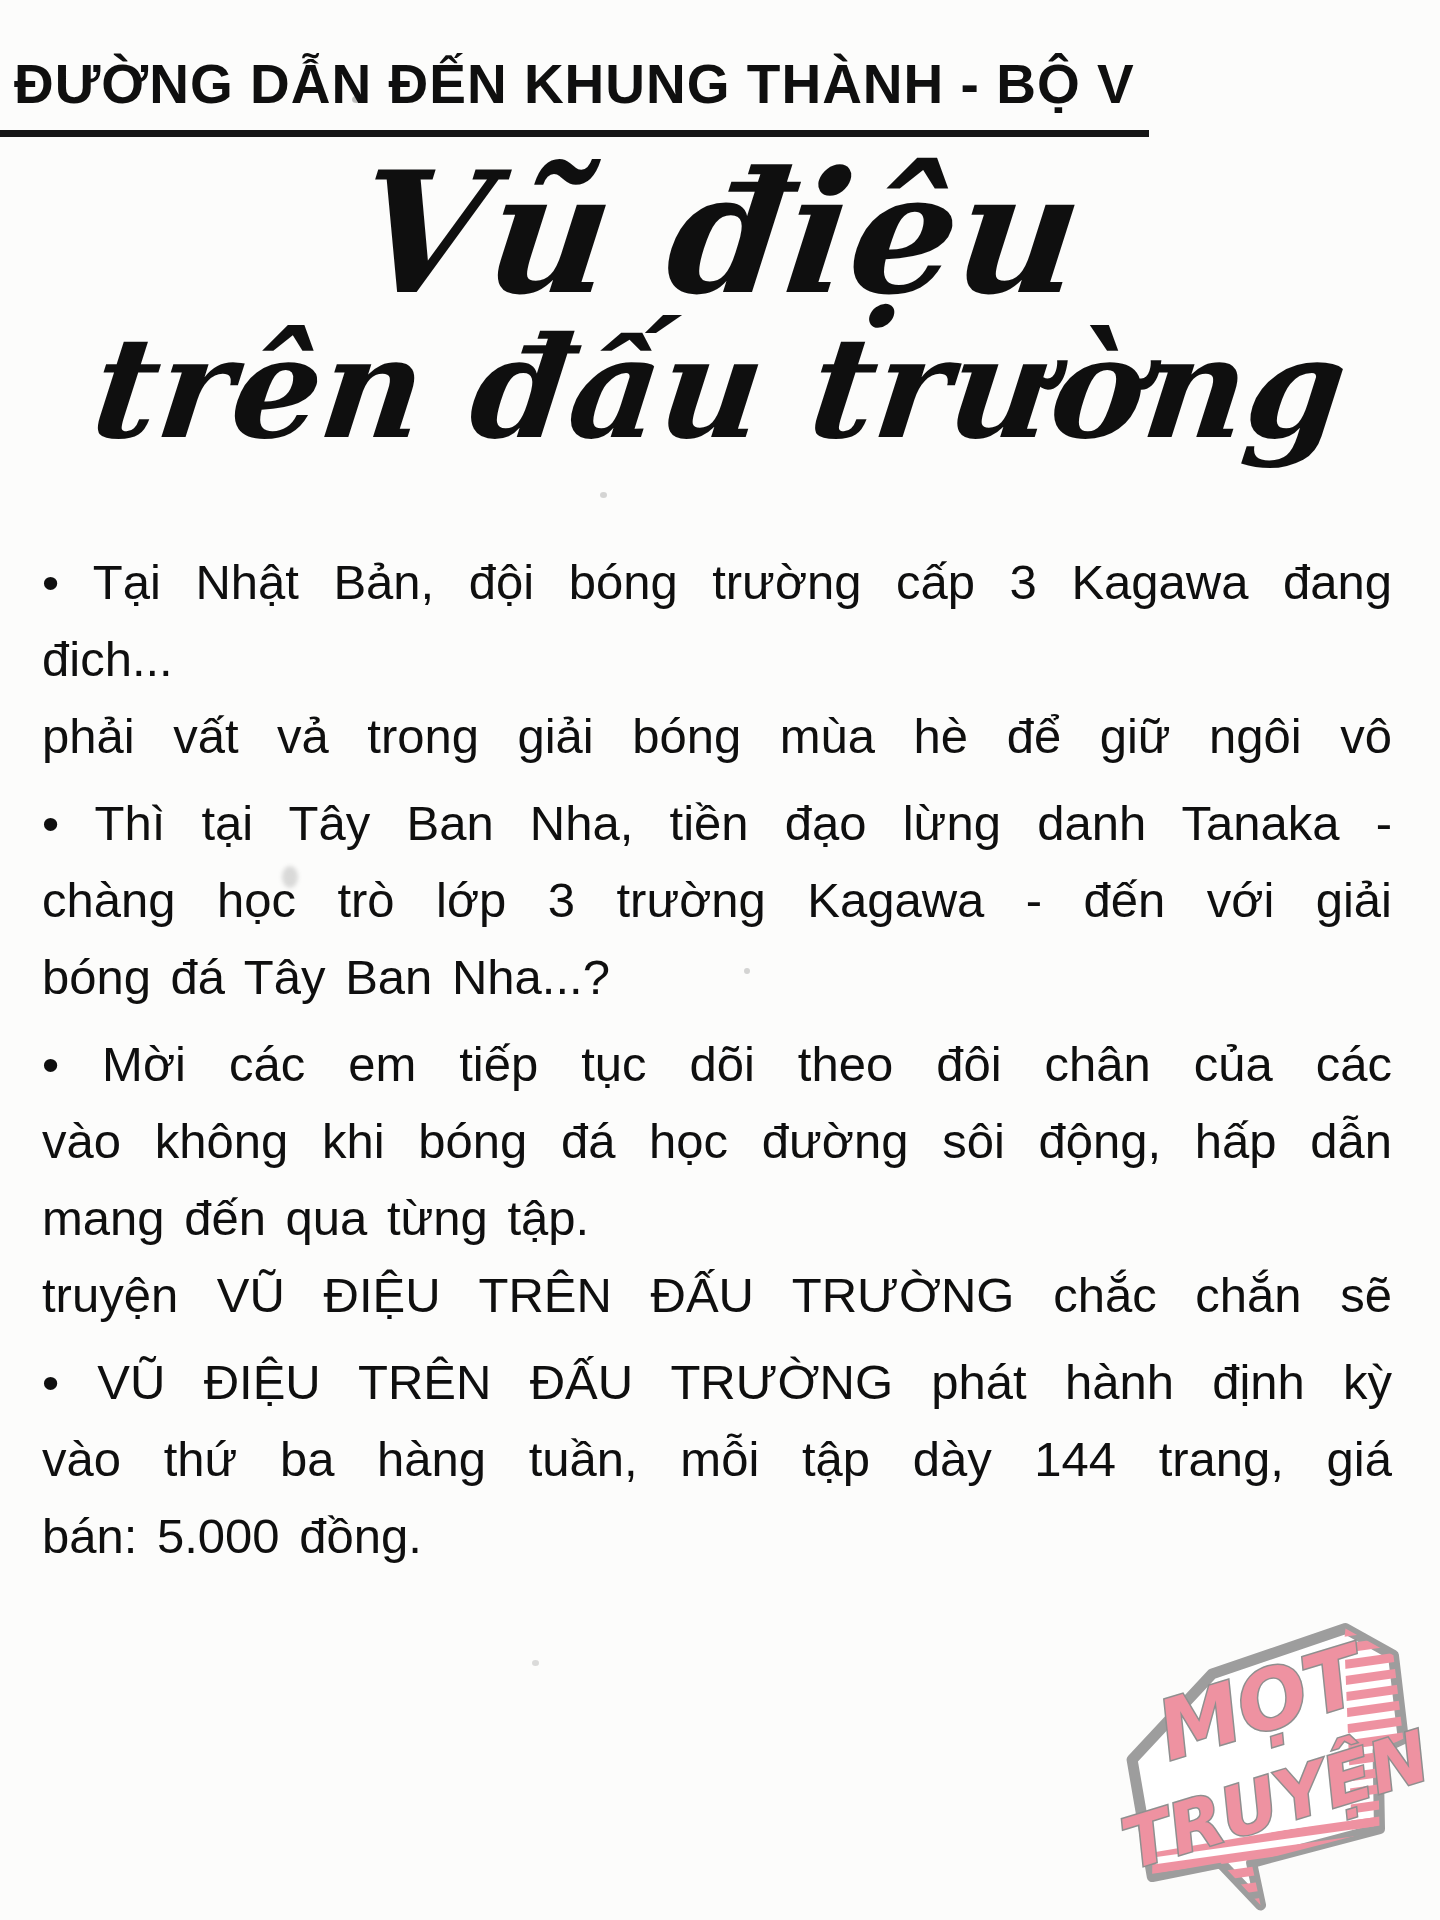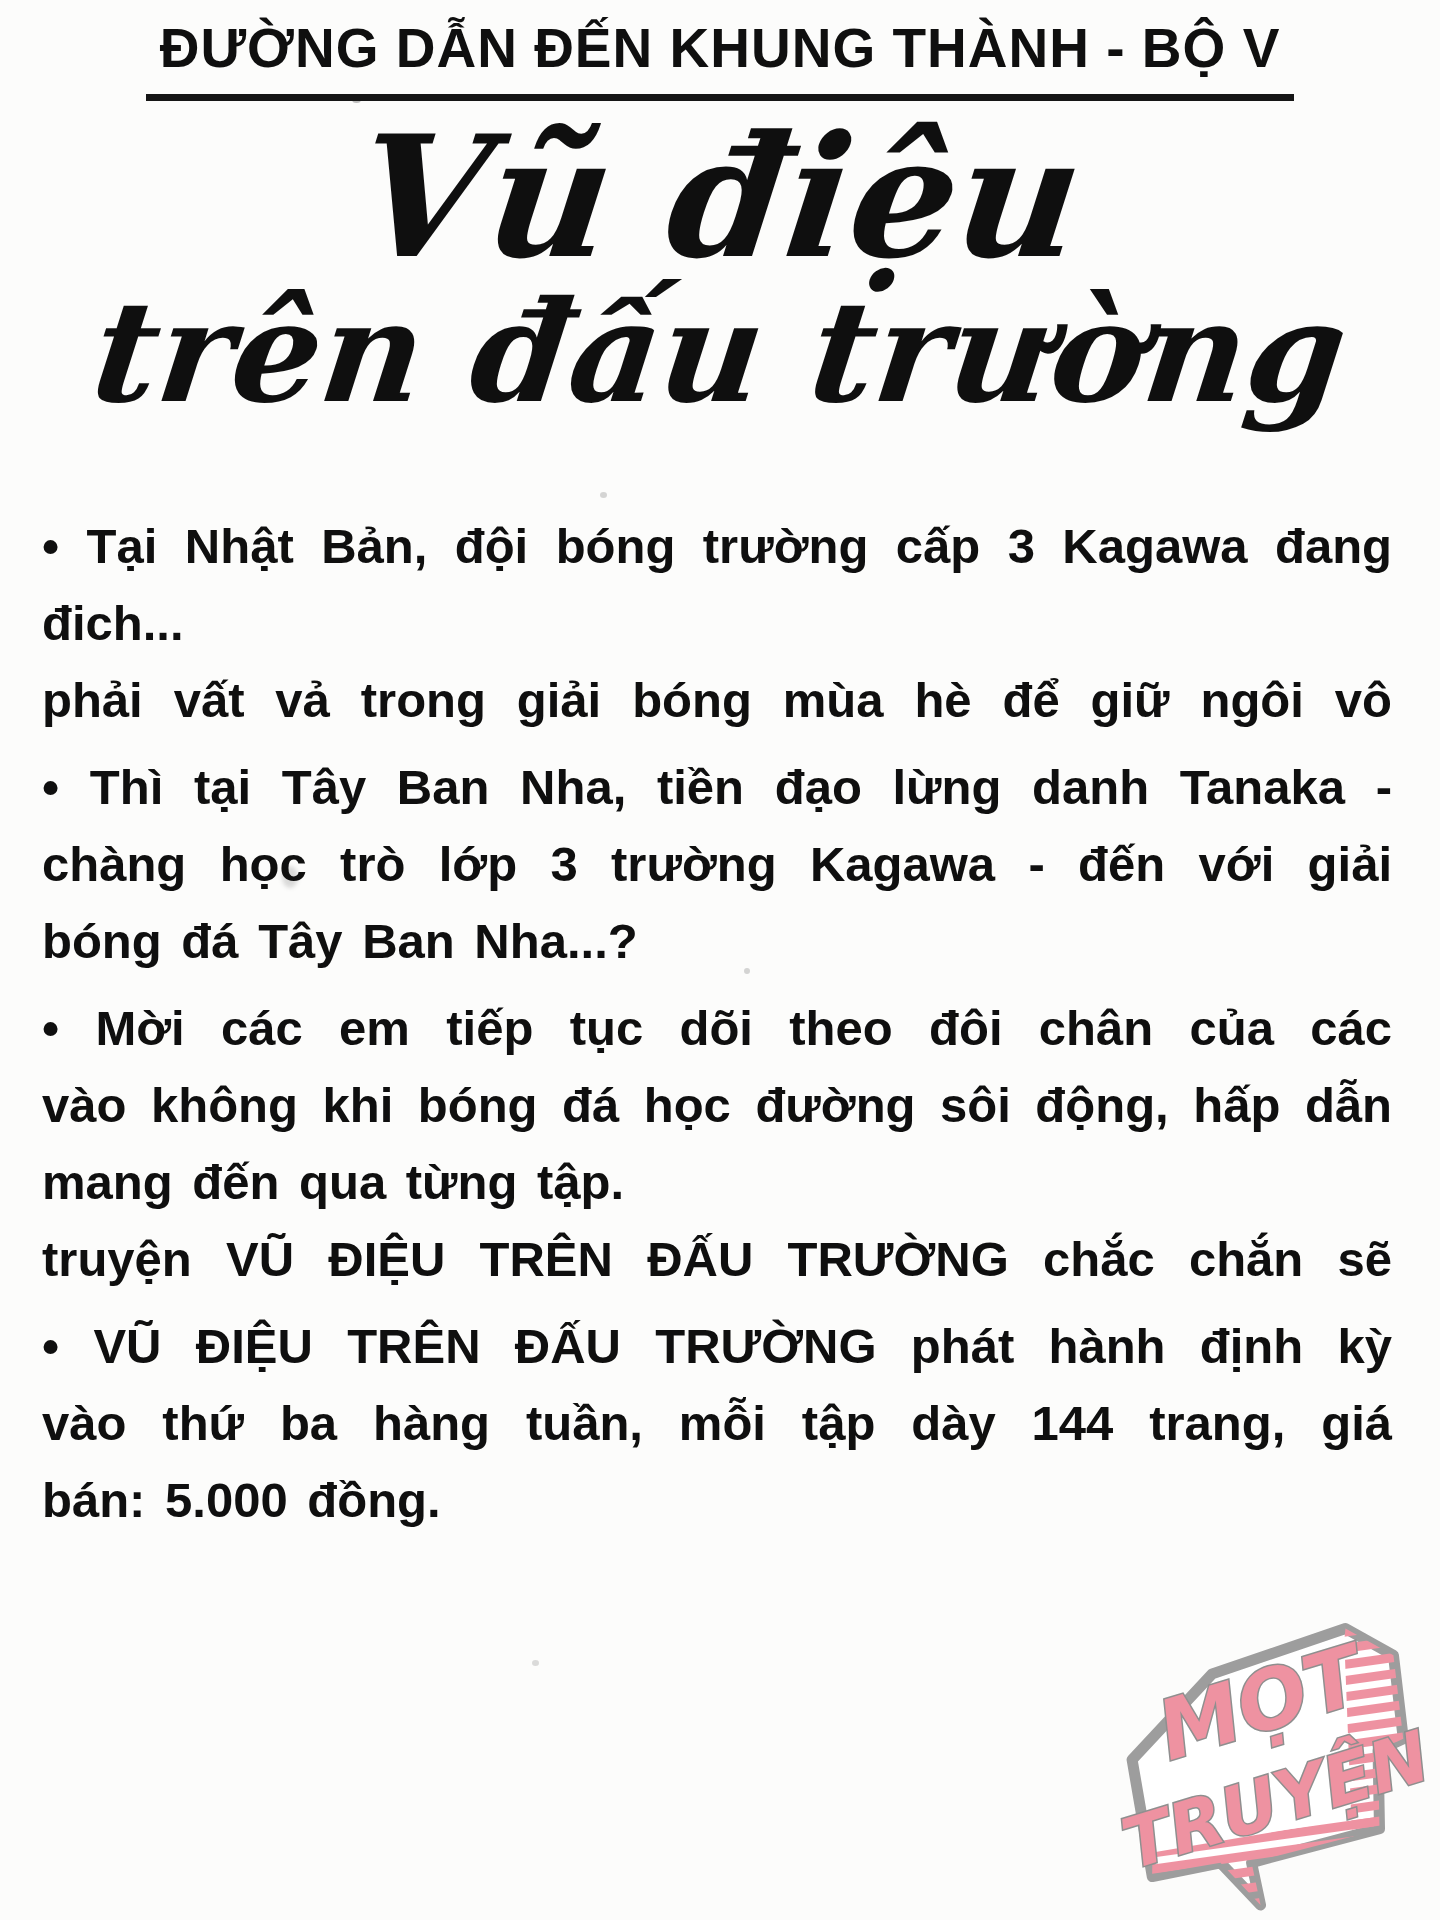--- a/index.html
+++ b/index.html
@@ -2,34 +2,34 @@
 <html><head>
 <meta charset="utf-8">
 <style>
   html,body { margin:0; padding:0; background:#e8e8e8; }
   .page {
     position:relative; width:1440px; height:1920px; margin:0 auto;
     background:#fcfcfb; overflow:hidden; color:#0f0f0f;
     font-family:"Liberation Sans", sans-serif;
   }
   
-  .header-wrap { text-align:center; padding-top:16px; position:relative; z-index:1; }
+  .header-wrap { padding-top:16px; position:relative; z-index:1;margin-top:36px; }
   .series-header {
     display:inline-block; font-size:55px; font-weight:700; letter-spacing:1px;
     white-space:nowrap; border-bottom:7px solid #161616; padding:0 14px 14px 14px;
     font-family:"Liberation Sans", sans-serif;
   }
   
   .title { text-align:center; font-family:"DejaVu Serif", serif; font-style:italic; font-weight:700; position:relative; z-index:1; }
   .title-line-1 { font-size:168px; line-height:0.98; margin-top:14px; transform:skewX(-7deg); }
   .title-line-2 { font-size:140px; line-height:1; margin-top:2px; transform:skewX(-7deg); }
   
   .body { position:relative; z-index:2; margin:86px 48px 0 42px; }
   .line {
-    font-size:49px; line-height:77px; font-weight:700; word-spacing:6px;
+    font-size:49px; line-height:77px; font-weight:400; word-spacing:6px;
     text-align:justify; text-align-last:justify;
   }
   .line.end { text-align-last:left; }
   .bullet + .bullet { margin-top:10px; }
   
   .stamp { position:absolute; right:4px; top:1618px; width:330px; height:300px; z-index:1; }
   .stamp svg { width:100%; height:100%; }
   .stamp text {
     font-family:"DejaVu Sans", sans-serif; font-weight:bold; font-style:italic;
     paint-order:stroke;

